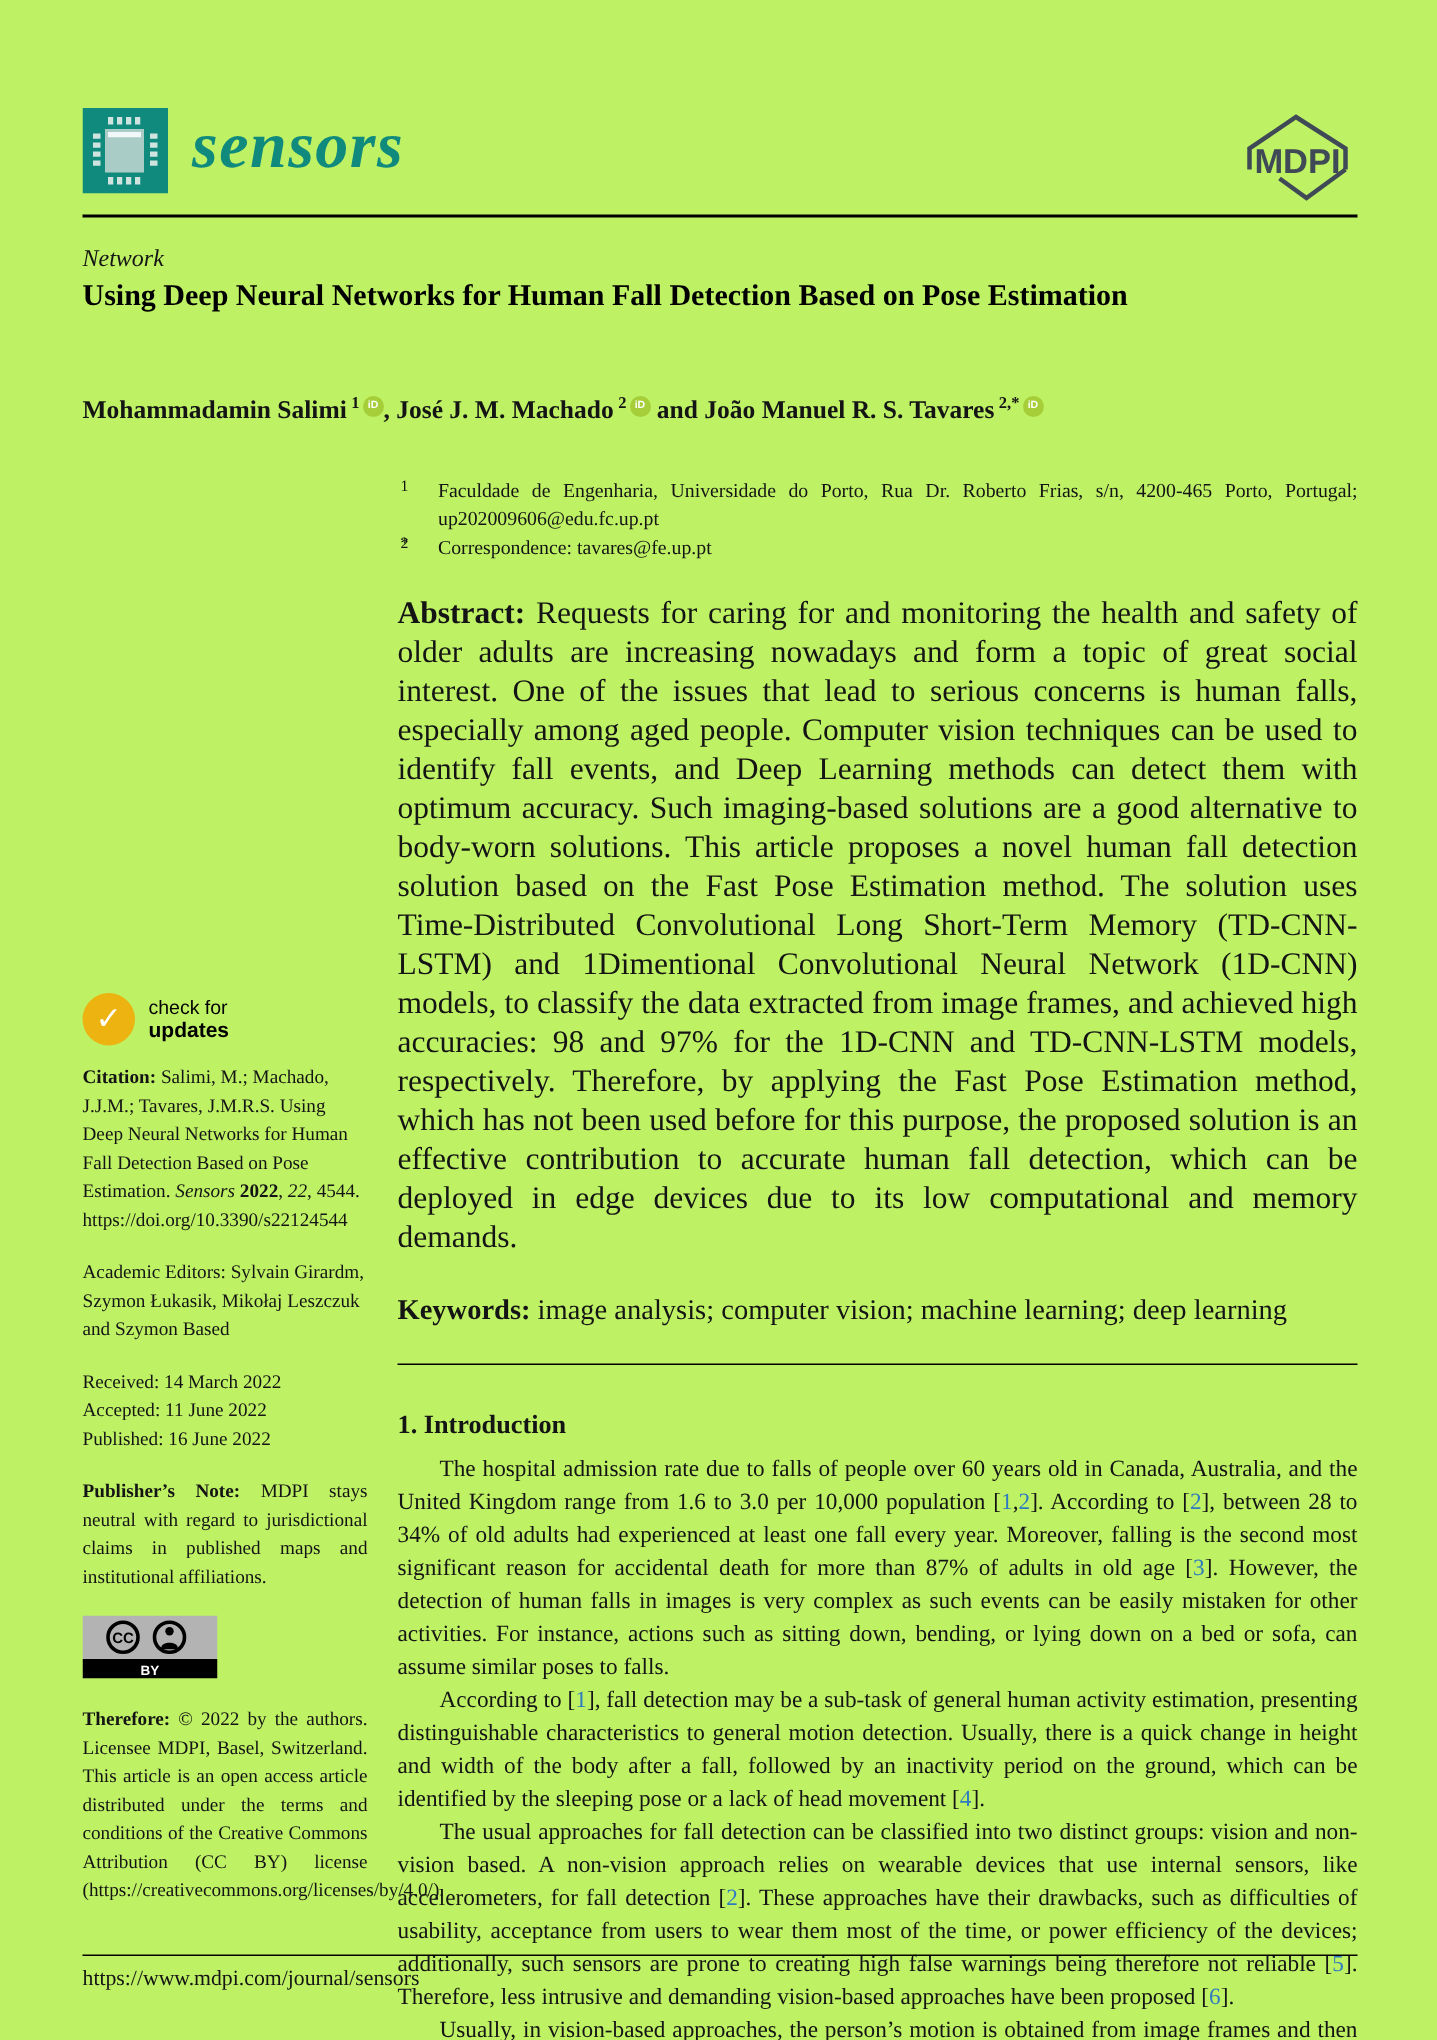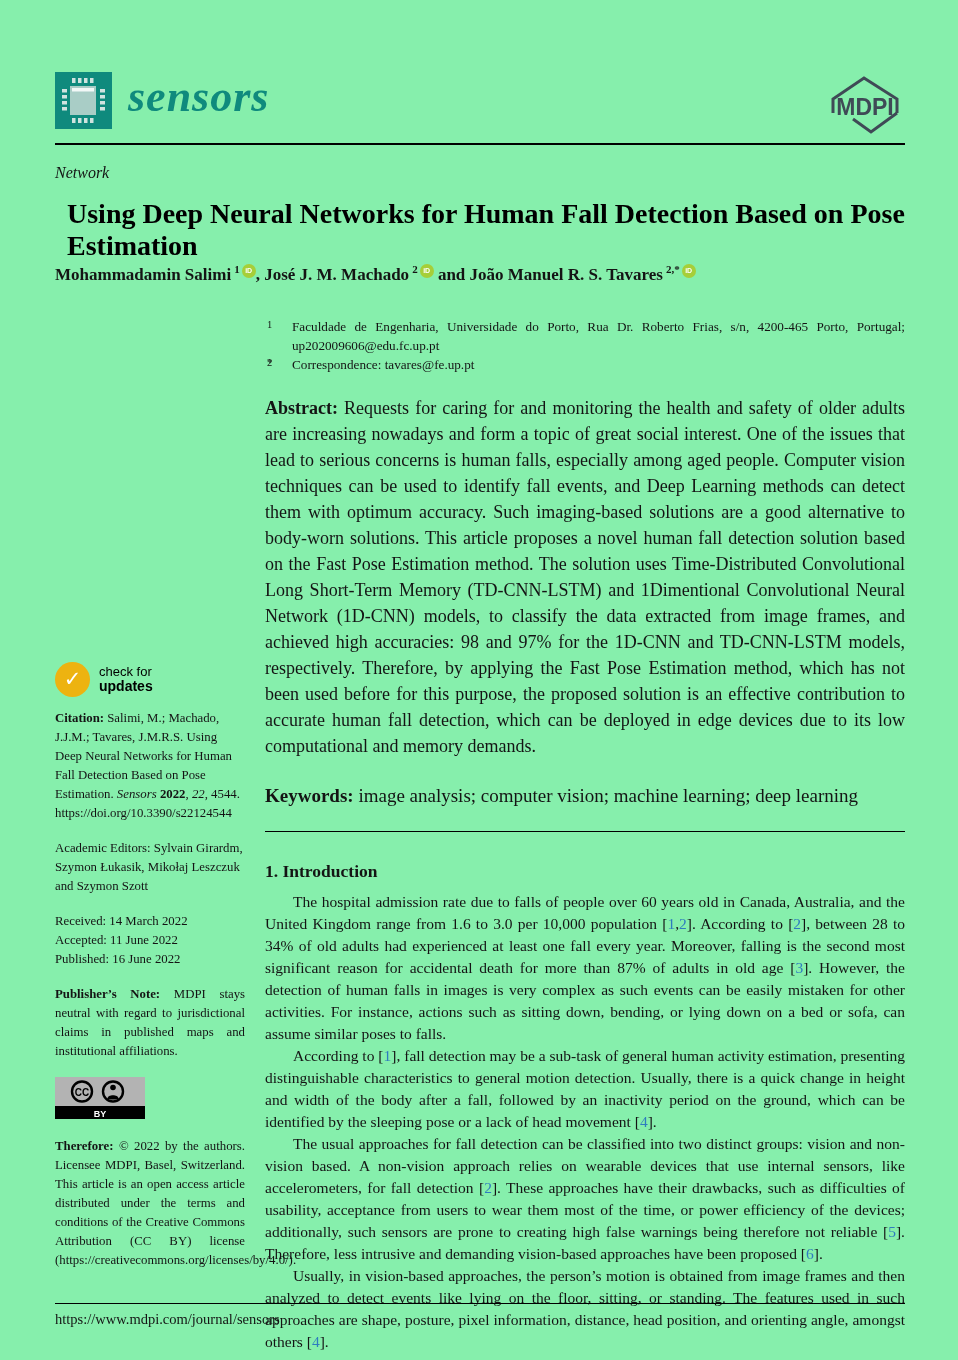--- a/index.html
+++ b/index.html
@@ -1,32 +1,32 @@
 <!DOCTYPE html>
 <html><head>
 <meta charset="utf-8">
 <style>
   html,body{margin:0;padding:0;background:#ffffff;}
-  .page{position:relative;width:958px;height:1360px;background:#86efac;overflow:hidden;
+  .page{position:relative;width:958px;height:1360px;background:#bef264;overflow:hidden;
         font-family:"Liberation Serif",serif;color:#141414;}
 
   
   .jheader{position:absolute;top:72px;left:55px;right:53px;display:flex;
            justify-content:space-between;align-items:flex-start;}
   .logo-left{display:flex;align-items:center;gap:16px;cursor:pointer;}
   .chip svg{display:block;}
   .jname{font-style:italic;font-weight:bold;color:#0f8a7d;font-size:44px;line-height:1;
          letter-spacing:1px;transform:translateY(-4px);}
   .mdpi svg{display:block;}
   .header-rule{position:absolute;top:143px;left:55px;right:53px;border-top:2px solid #000;}
 
   
   .article-type{position:absolute;top:164px;left:55px;font-style:italic;font-size:16px;}
-  .title{position:absolute;top:186px;left:55px;width:868px;margin:12px;
-         font-size:28px;line-height:1.16;font-weight:bold;color:#000;}
+  .title{position:absolute;top:186px;left:55px;width:868px;margin:0;
+         font-size:20px;line-height:1.16;font-weight:bold;color:#000;}
   .authors{position:absolute;top:263px;left:55px;font-size:17px;font-weight:bold;}
   .ausup{font-size:11px;margin-left:3px;}
   .orcid{display:inline-flex;align-items:center;justify-content:center;width:14px;height:14px;
          border-radius:50%;background:#a6ce39;color:#fff;font-size:7px;font-weight:bold;
          font-family:"Liberation Sans",sans-serif;vertical-align:super;margin-left:2px;cursor:pointer;}
 
   
   .columns{position:absolute;top:315px;left:55px;width:850px;display:grid;
            grid-template-columns:190px 640px;column-gap:20px;}
 
@@ -44,21 +44,21 @@
   .dates span{display:block;}
   .ccbadge{margin:4px 0 12px 0;cursor:pointer;}
   .b{font-weight:bold;}
   .i{font-style:italic;}
   .lk{color:#2e7cbf;}
 
   
   .affils{margin:2px 0 0 0;padding:0;list-style:none;font-size:13.2px;line-height:19px;}
   .affils li{position:relative;padding-left:27px;text-align:justify;}
   .aff-mark{position:absolute;left:2px;top:-2px;font-size:10.5px;}
-  .abstract{margin:21px 0 0 0;font-size:18px;line-height:26px;text-align:justify;}
+  .abstract{margin:21px 0 0 0;font-size:21px;line-height:26px;text-align:justify;}
   .keywords{margin:25px 0 0 0;font-size:19px;line-height:24px;}
   .mid-rule{border-top:1.6px solid #000;margin-top:23px;}
   .sec-head{margin:29px 0 0 0;font-size:17.5px;font-weight:bold;}
   .bodyp{margin:9px 0 0 0;font-size:15.5px;line-height:22px;text-align:justify;text-indent:28px;}
   .bodyp + .bodyp{margin-top:0;}
 
   
   .footer-rule{position:absolute;top:1303px;left:55px;right:53px;border-top:1.6px solid #000;}
   .footer-row{position:absolute;top:1311px;left:55px;right:53px;display:flex;
               justify-content:space-between;font-size:14.5px;}
@@ -121,21 +121,21 @@
       <div class="cfu">
         <span class="cfu-circle">
           <span class="cfu-check">✓</span>
         </span>
         <span class="cfu-text">
           <span>check for</span>
           <span class="l2">updates</span>
         </span>
       </div>
       <p class="side"><span class="b">Citation: </span><span>Salimi, M.; Machado, J.J.M.; Tavares, J.M.R.S. Using Deep Neural Networks for Human Fall Detection Based on Pose Estimation. </span><span class="i">Sensors</span><span> </span><span class="b">2022</span><span>, </span><span class="i">22</span><span>, 4544. https://doi.org/10.3390/s22124544</span></p>
-      <p class="side">Academic Editors: Sylvain Girardm, Szymon Łukasik, Mikołaj Leszczuk and Szymon Szott</p>
+      <p class="side">Academic Editors: Sylvain Girardm, Szymon Łukasik, Mikołaj Leszczuk and Szymon Based</p>
       <p class="side dates">
         <span>Received: 14 March 2022</span>
         <span>Accepted: 11 June 2022</span>
         <span>Published: 16 June 2022</span>
       </p>
       <p class="side just"><span class="b">Publisher’s Note: </span><span>MDPI stays neutral with regard to jurisdictional claims in published maps and institutional affiliations.</span></p>
       <div class="ccbadge">
         <svg width="90" height="42" viewBox="0 0 90 42">
           <rect x="0" y="0" width="90" height="29" fill="#b3b3b3"></rect>
           <rect x="0" y="29" width="90" height="13" fill="#000"></rect>

